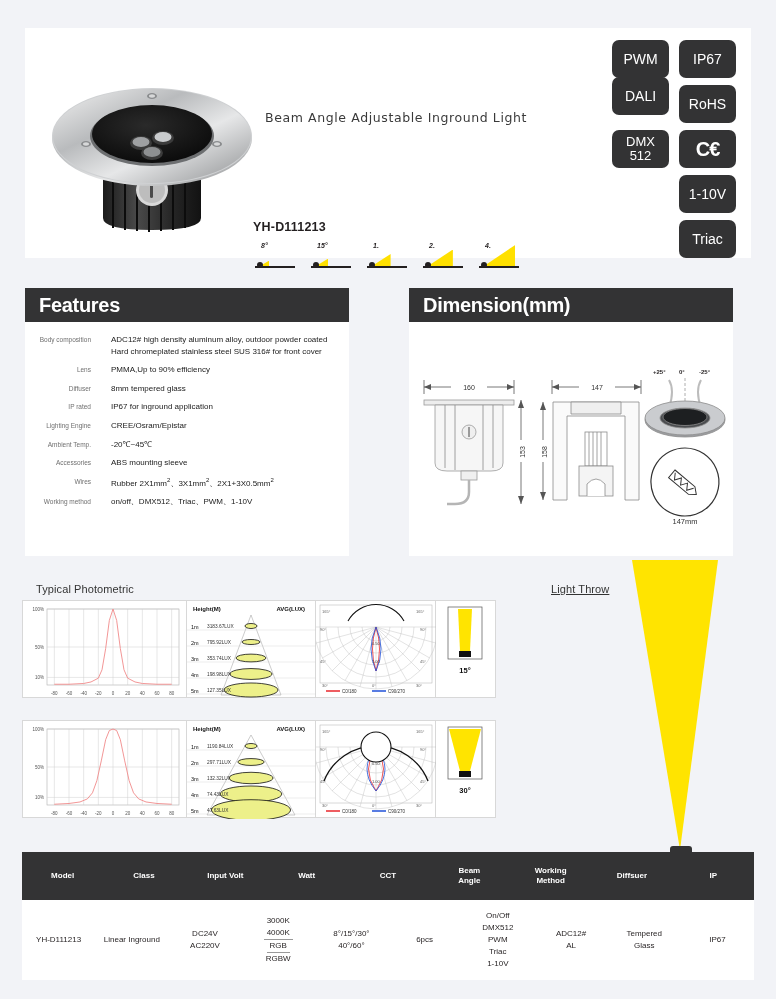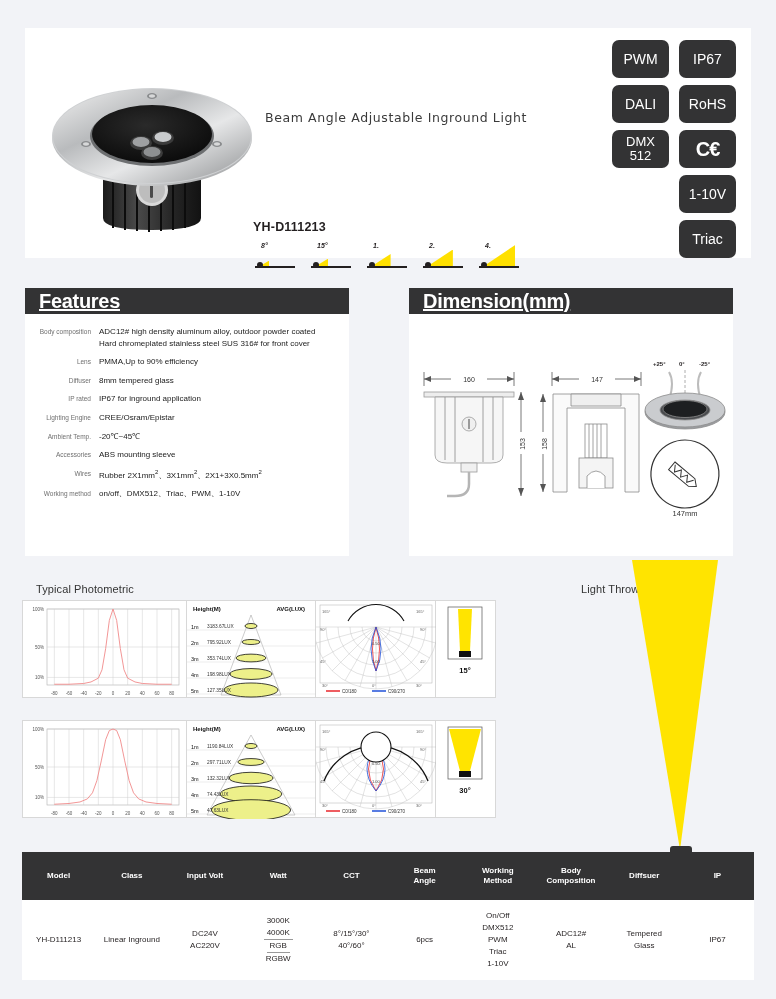--- a/index.html
+++ b/index.html
@@ -61,43 +61,43 @@
     font-size: 14px; line-height: 1.05; text-align: center;
   }
   .badge.two { font-size: 13px; }
   .ce-glyph { font-size: 20px; font-weight: bold; letter-spacing: -1px; }
 
   
   .card { position: absolute; background: #fff; }
   .card-hd {
     background: #333334; color: #fff;
     font-size: 20px; font-weight: bold; letter-spacing: -.3px;
-    padding: 6px 0 6px 14px; height: 26px; display: flex; align-items: center; text-decoration: underline;
+    padding: 6px 0 6px 14px; height: 34px; display: flex; align-items: center;
   }
   #features-card { left: 25px; top: 288px; width: 324px; height: 268px; }
   #dimension-card { left: 409px; top: 288px; width: 324px; height: 268px; }
 
   .feat-list { padding: 12px 10px 0 0; }
-  .feat-row { display: flex; margin-bottom: 7px; }
+  .feat-row { display: flex; margin-bottom: 7px; gap: 12px; }
   .feat-k {
     width: 74px; min-width: 74px; text-align: right; padding-right: 8px;
     font-size: 6.5px; color: #6f6f6f; padding-top: 2px; line-height: 1.3;
   }
   .feat-v { font-size: 8px; line-height: 1.45; color: #1a1a1a; }
   .feat-v sup { font-size: 6px; }
 
   
   .dim-body { position: relative; height: 230px; }
 
   
   .sec-label {
     position: absolute; font-size: 11px; color: #333; letter-spacing: .1px;
   }
   #photo-label { left: 36px; top: 583px; }
-  #throw-label { left: 581px; top: 583px; }
+  #throw-label { left: 551px; top: 583px; text-decoration: underline; }
 
   .photo-block {
     position: absolute; left: 22px; width: 474px; height: 98px;
     background: #fff; border: 1px solid #d8d8d8;
     display: flex;
   }
   #photo-block-1 { top: 600px; }
   #photo-block-2 { top: 720px; }
   .pb-cell { height: 100%; position: relative; }
   .pb-curve { width: 164px; border-right: 1px solid #d8d8d8; }
@@ -230,21 +230,21 @@
         </div>
       </div>
 
     <div class="badges">
         <div class="badge" style="left: 0px; top: 0px;">
           <span>PWM</span>
         </div>
         <div class="badge" style="left: 67px; top: 0px;">
           <span>IP67</span>
         </div>
-        <div class="badge" style="left: 0px; top: 45px;">
+        <div class="badge" style="left: 0px; top: 37px;">
           <span>DALI</span>
         </div>
         <div class="badge" style="left: 67px; top: 45px; align-items: center;">
           <span>RoHS</span>
         </div>
         <div class="badge two" style="left: 0px; top: 90px; align-items: center;">
           <span>DMX<br>512</span>
         </div>
         <div class="badge" style="left: 67px; top: 90px;">
           <span class="ce-glyph">C€</span>
@@ -601,21 +601,20 @@
     </div>
 
   <div class="spec-head" id="spec-head">
       <div>Model</div>
       <div>Class</div>
       <div>Input Volt</div>
       <div>Watt</div>
       <div>CCT</div>
       <div>Beam<br>Angle</div>
       <div>Working<br>Method</div>
-      <div>Body<br>Composition</div>
       <div>Diffsuer</div>
       <div>IP</div>
     </div>
   <div class="spec-body" id="spec-body">
       <div>
         <span class="">YH-D111213</span>
       </div>
       <div>
         <span class="">Linear Inground</span>
       </div>

